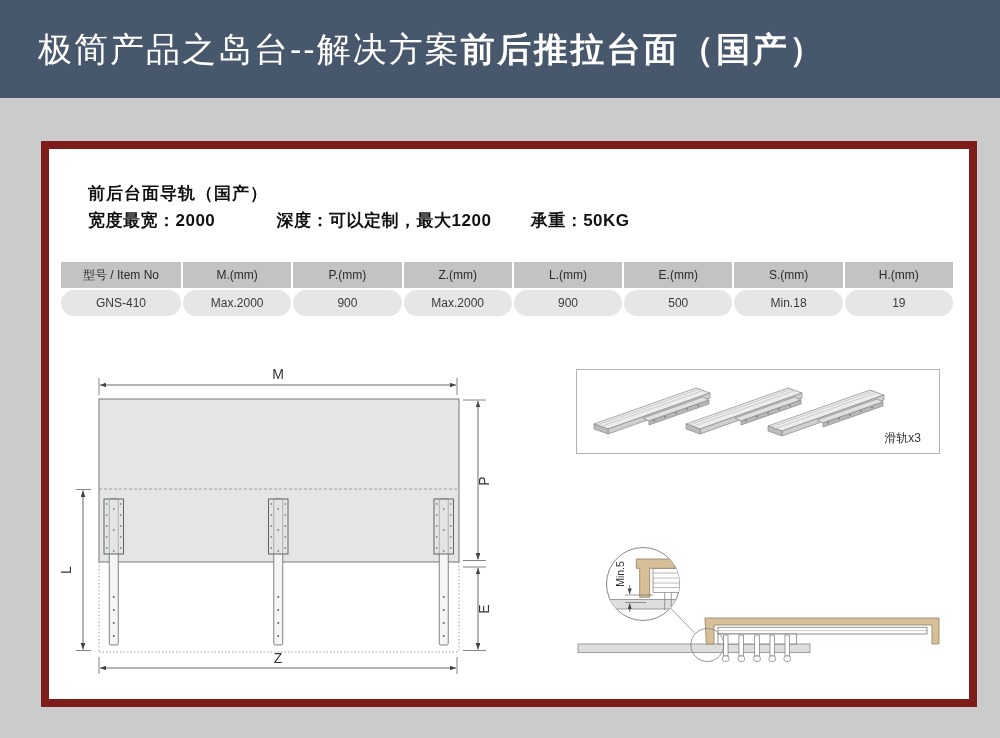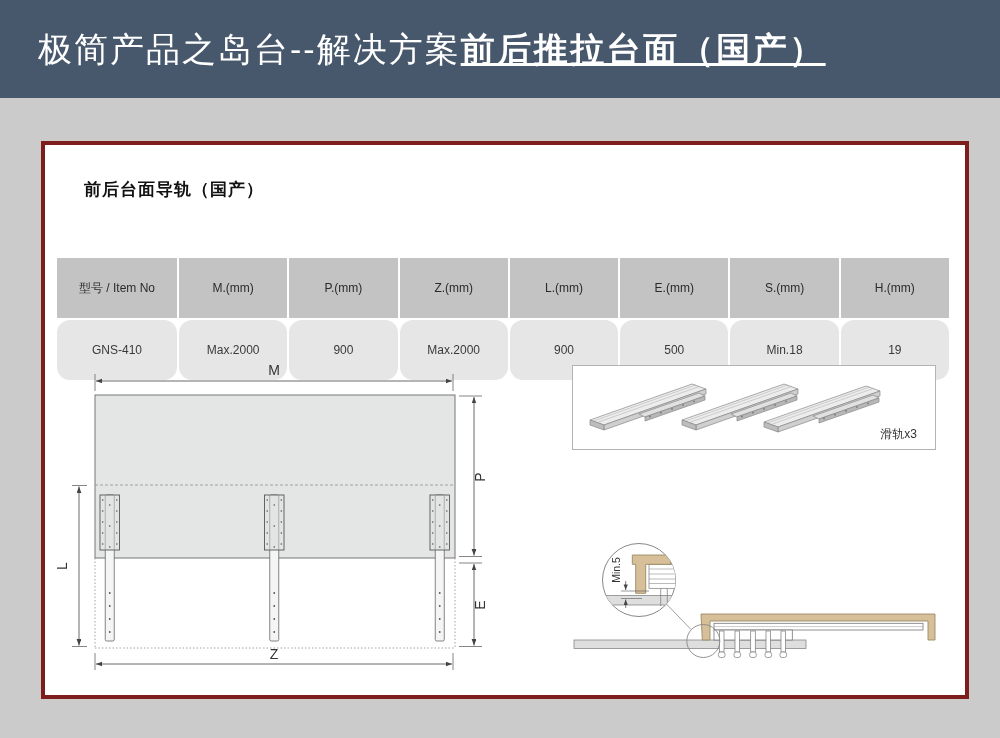--- a/index.html
+++ b/index.html
@@ -10,44 +10,44 @@
   }
   
   .slide-header {
     position:absolute; left:0; top:0; width:1000px; height:98px;
     background:#48586c;
   }
   .slide-title {
     position:absolute; left:38px; top:30px; white-space:nowrap;
     font-size:34px; line-height:38px; color:#ffffff; letter-spacing:2px;
   }
-  .slide-title .t-bold { font-weight:bold; letter-spacing:2.5px;text-decoration:underline; }
+  .slide-title .t-bold { font-weight:bold; letter-spacing:2.5px; }
   
   .content-panel {
     position:absolute; left:41px; top:141px; width:920px; height:550px;
-    background:#ffffff; border:4px solid #7f1d1d;
+    background:#ffffff; border:8px solid #7f1d1d;
   }
   .prod-name {
     position:absolute; left:39px; top:33px;
     font-size:17px; font-weight:bold; color:#111; letter-spacing:1px;
   }
   .prod-specs {
     position:absolute; left:39px; top:60px; white-space:nowrap;
     font-size:17px; font-weight:bold; color:#111; letter-spacing:0.5px;
   }
   .prod-specs .sp1 { margin-right:56px; }
   .prod-specs .sp2 { margin-right:34px; }
   
   .spec-table {
     position:absolute; left:10px; top:111px; width:896px;
     border-collapse:separate; border-spacing:2px; table-layout:fixed;
   }
   .spec-table th, .spec-table td {
     height:26px; text-align:center; vertical-align:middle;
-    font-size:12px; padding:17px 4px;
+    font-size:12px; padding:0 4px;
   }
   .spec-table th { background:#c3c3c3; color:#2b2b2b; font-weight:normal; }
   .spec-table td { background:#e6e6e6; color:#3a3a3a;border-radius:13px; }
   .spec-table .col-item { width:112px; }
   
   .install-label {
     position:absolute; left:39px; top:180px;
     font-size:12.5px; color:#4a4a4a; letter-spacing:0.5px;
   }
   .install-label .cn { font-weight:bold; color:#3d3d3d; }
@@ -63,20 +63,25 @@
 <div class="slide-header">
   <div class="slide-title">
     <span>极简产品之岛台--解决方案</span><span class="t-bold">前后推拉台面（国产）</span>
   </div>
 </div>
 
 <div class="content-panel">
 
   <div class="prod-name">前后台面导轨（国产）</div>
 
+  <div class="prod-specs">
+    <span class="sp1">宽度最宽：2000</span>
+    <span class="sp2">深度：可以定制，最大1200</span>
+    <span>承重：50KG</span>
+  </div>
 
   <table class="spec-table">
     <thead>
       <tr>
         <th class="col-item">型号 / Item No</th>
         <th>M.(mm)</th>
         <th>P.(mm)</th>
         <th>Z.(mm)</th>
         <th>L.(mm)</th>
         <th>E.(mm)</th>

